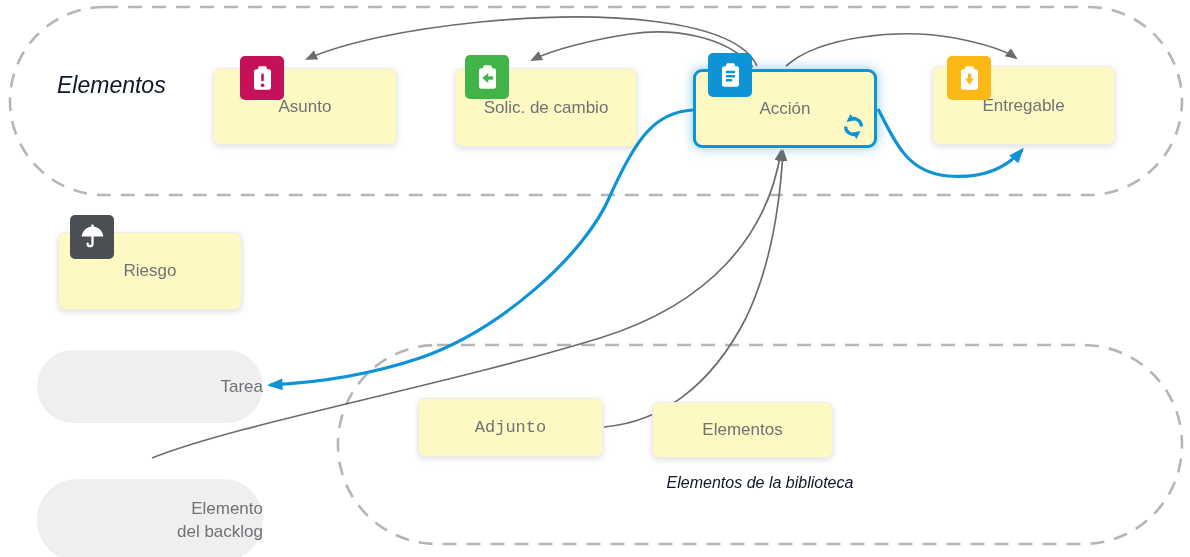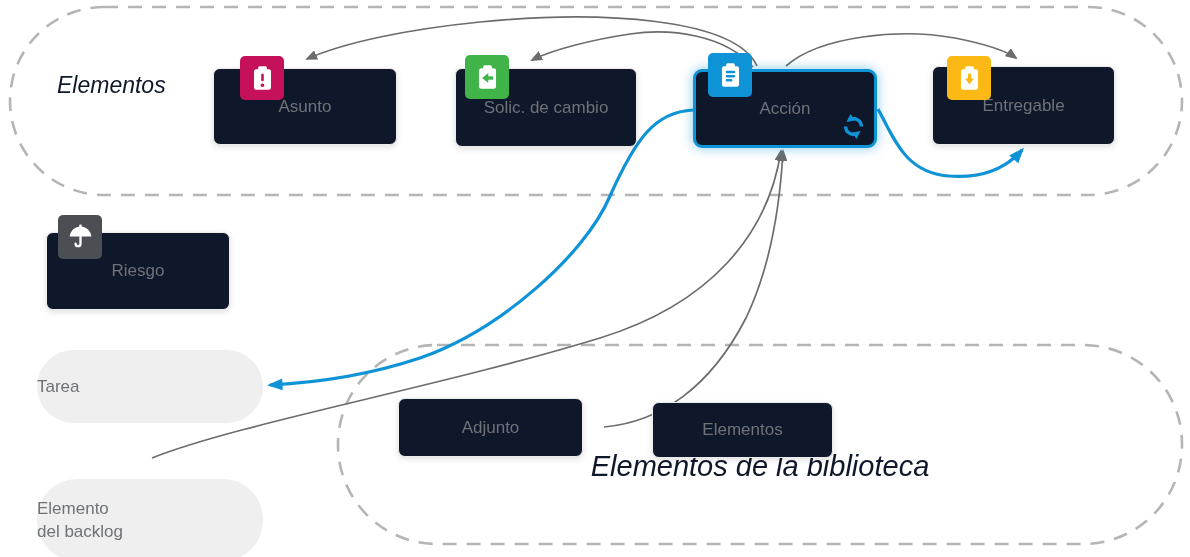--- a/index.html
+++ b/index.html
@@ -2,52 +2,52 @@
 <html><head>
 <meta charset="utf-8">
 <style>
   html,body{margin:0;padding:0;background:#fff;}
   .stage{position:relative;width:1190px;height:557px;background:#fff;overflow:hidden;
          font-family:"Liberation Sans","DejaVu Sans",sans-serif;}
   .wires{position:absolute;left:0;top:0;}
   .wires path.gray{fill:none;stroke:#6a6c6e;stroke-width:1.7;}
   .wires path.blue{fill:none;stroke:#0f93d7;stroke-width:3.2;}
   .wires rect.region{fill:none;stroke:#b5b5b5;stroke-width:2.6;stroke-dasharray:14 10;}
-  .card{position:absolute;box-sizing:border-box;background:#0f172a;border:1px solid #ececec;
+  .card{position:absolute;box-sizing:border-box;background:#fef9c3;border:1px solid #ececec;
         border-radius:7px;box-shadow:0 2px 6px rgba(0,0,0,.13);
         display:flex;align-items:center;justify-content:center;
         color:#6f7276;font-size:17px;}
   .card.sel{border:3px solid #0f93d7;border-radius:9px;box-shadow:0 0 12px rgba(15,147,215,.5);}
   .badge{position:absolute;width:44px;height:44px;border-radius:5px;
          display:flex;align-items:center;justify-content:center;}
   .badge svg{width:31px;height:31px;display:block;}
   .pill{position:absolute;background:#efefef;border-radius:40px;
-        display:flex;flex-direction:column;align-items:flex-start;justify-content:center;
+        display:flex;flex-direction:column;align-items:flex-end;justify-content:center;
         color:#6f7276;font-size:17px;line-height:23px;}
   .rlabel{position:absolute;font-style:italic;color:#0f172a;font-size:23px;line-height:29px;}
   .sync{position:absolute;right:7px;bottom:5px;width:27px;height:27px;}
   .sync svg{width:27px;height:27px;display:block;}
   
   .pos-asunto{left:213px;top:68px;width:184px;height:77px;}
   .pos-asunto .badge{left:26px;top:-13px;}
   .pos-solic{left:455px;top:68px;width:182px;height:79px;}
   .pos-solic .badge{left:9px;top:-14px;}
   .pos-accion{left:693px;top:69px;width:184px;height:79px;}
   .pos-accion .badge{left:12px;top:-19px;}
   .pos-entregable{left:932px;top:66px;width:183px;height:79px;}
   .pos-entregable .badge{left:14px;top:-11px;}
-  .pos-riesgo{left:46px;top:232px;width:184px;height:78px;}
+  .pos-riesgo{left:58px;top:232px;width:184px;height:78px;}
   .pos-riesgo .badge{left:11px;top:-18px;}
   .pos-tarea{left:37px;top:350px;width:226px;height:73px;}
   .pos-backlog{left:37px;top:479px;width:226px;height:82px;}
-  .pos-adjunto{left:398px;top:398px;width:185px;height:59px;}
+  .pos-adjunto{left:418px;top:398px;width:185px;height:59px;font-family:Liberation Mono, monospace;}
   .pos-documento{left:652px;top:402px;width:181px;height:56px;}
   .pos-leccion{left:873px;top:403px;width:192px;height:62px;}
   .pos-work-label{left:57px;top:71px;}
-  .pos-library-label{left:585px;top:452px;width:350px;text-align:center;font-size:29px;}
+  .pos-library-label{left:585px;top:468px;width:350px;text-align:center;font-size:16px;}
 </style>
 </head>
 <body>
 
 <div class="stage">
 
   <svg class="wires" width="1190" height="557" viewBox="0 0 1190 557">
     <defs>
       <marker id="ag" markerUnits="userSpaceOnUse" markerWidth="12" markerHeight="10" refX="10" refY="5" orient="auto">
         <path d="M0 0 L12 5 L0 10 z" fill="#6a6c6e"></path>

